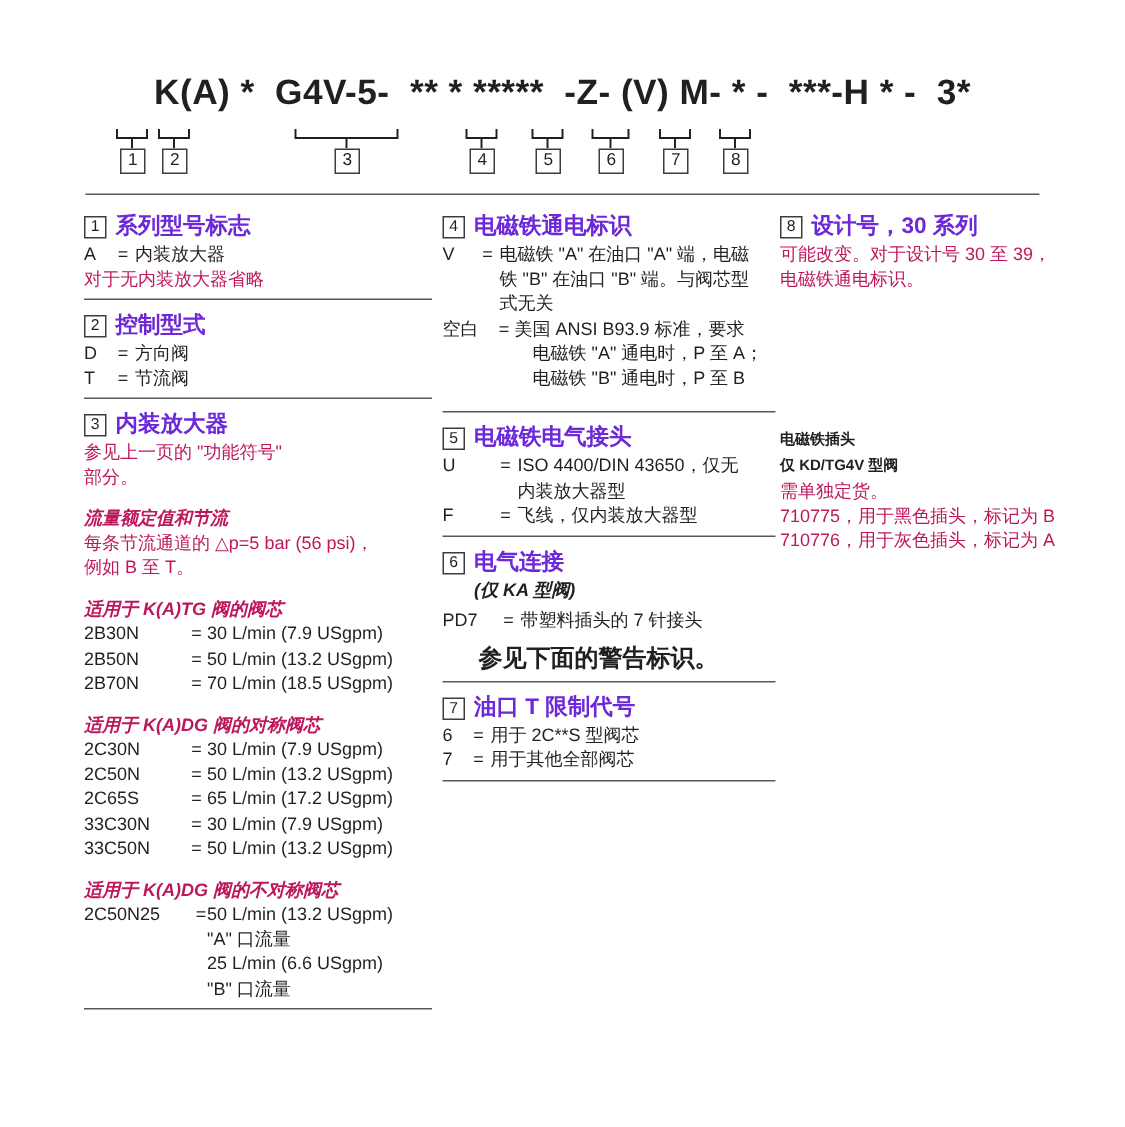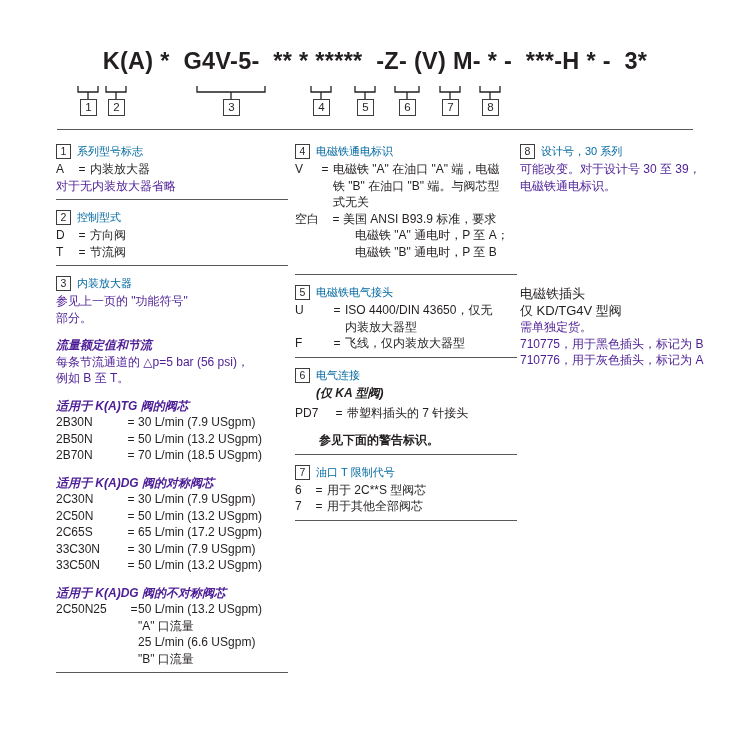--- a/index.html
+++ b/index.html
@@ -76,36 +76,36 @@
     width: 15px; height: 15px;
     border: 1px solid #3d3d3d;
     font-size: 10.5px;
     line-height: 13px;
     text-align: center;
     margin-right: 6px;
     margin-top: 1px;
     background: #fff;
   }
   .sec-title {
-    font-size: 11px;
-    font-weight: normal;
+    font-size: 15px;
+    font-weight: bold;
     line-height: 16px;
-    color: #0369a1;
+    color: #6d28d9;
   }
   .sec-sub {
     font-size: 12px;
     line-height: 16px;
     margin-left: 21px;
     color: #231f20;
   }
 
   .body-line {
     font-size: 12px;
     line-height: 16.5px;
-    color: #4c1d95;
+    color: #be185d;
   }
   .body-bold { font-weight: bold; font-style: italic; }
   .gap { height: 11px; }
 
   
   .defrow {
     display: flex;
     align-items: flex-start;
     font-size: 12px;
     line-height: 16.5px;
@@ -133,29 +133,29 @@
   .c2w .d-eq   { width: 16px; }
   .c2w .d-cont { margin-left: 50px; }
 
   .c2p .d-code { width: 36px; }
   .c2p .d-eq   { width: 16px; }
 
   .c2t .d-code { width: 16px; }
   .c2t .d-eq   { width: 16px; }
 
   .note-strong {
-    font-size: 12px;
+    font-size: 16px;
     font-weight: bold;
     line-height: 16.5px;
     margin-left: 24px;
   }
 
   .plug-title {
-    font-size: 13px;
-    font-weight: normal;
+    font-size: 10px;
+    font-weight: bold;
     line-height: 16.5px;
   }
 </style>
 </head>
 <body>
 
 <div class="page">
 
   <div class="code-header">
     <span class="code-string">K(A) *  G4V-5-  ** * *****  -Z- (V) M- * -  ***-H * -  3*</span>

